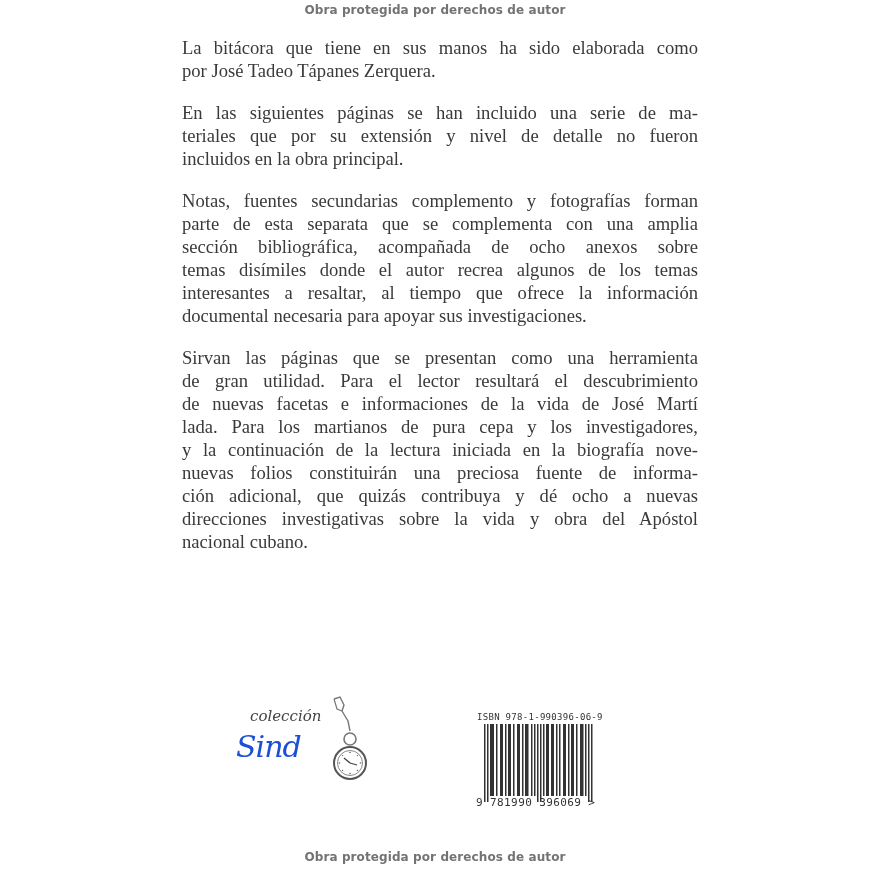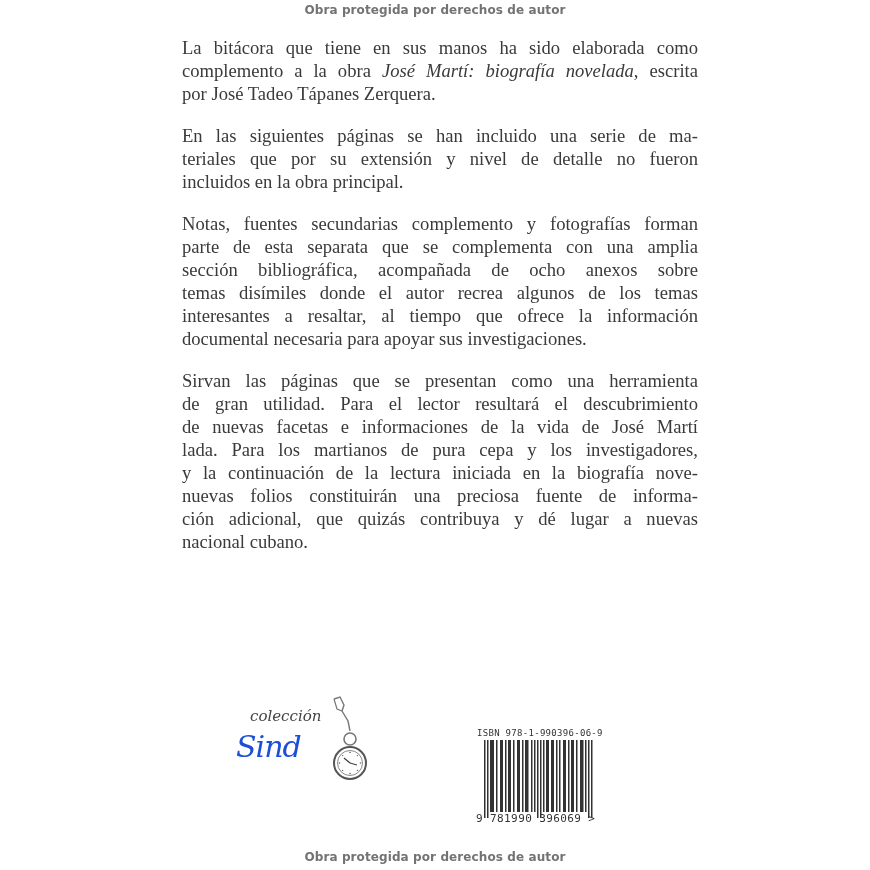--- a/index.html
+++ b/index.html
@@ -31,42 +31,41 @@
     position: absolute; left: 18px; top: 12px;
     font-family: "DejaVu Serif", serif; font-style: italic; font-size: 15px; color: #444;
   }
   .logo-sindo {
     position: absolute; left: 4px; top: 34px;
     font-family: "DejaVu Serif", serif; font-style: italic; font-size: 30px; color: #1d4ed8;
     letter-spacing: -1px;
   }
   .logo-watch { position: absolute; left: 96px; top: 0px; }
   .barcode {
-    position: absolute; left: 474px; top: 728px; width: 150px; height: 100px;
+    position: absolute; left: 474px; top: 712px; width: 150px; height: 100px;
   }
   .isbn-text {
     position: absolute; left: 3px; top: 0px;
     font-family: "DejaVu Sans Mono", monospace; font-size: 9px; color: #333; letter-spacing: 0.3px;
   }
   .bars { position: absolute; left: 0; top: 12px; }
   .barcode-digits {
     position: absolute; left: 2px; top: 84px;
     font-family: "DejaVu Sans Mono", monospace; font-size: 11px; color: #333; letter-spacing: 0.4px;
     white-space: pre;
   }
 </style>
 </head>
 <body>
 
 <div class="watermark wm-top">Obra protegida por derechos de autor</div>
 
 <div class="body-text">
   <p>
     <span class="line">La bitácora que tiene en sus manos ha sido elaborada como</span>
-    <span class="line"><span>complemento a la obra </span><em>José Martí: biografía novelada</em><span>, escrita</span></span>
     <span class="line last">por José Tadeo Tápanes Zerquera.</span>
   </p>
   <p>
     <span class="line">En las siguientes páginas se han incluido una serie de ma-</span>
     <span class="line">teriales que por su extensión y nivel de detalle no fueron</span>
     <span class="line last">incluidos en la obra principal.</span>
   </p>
   <p>
     <span class="line">Notas, fuentes secundarias complemento y fotografías forman</span>
     <span class="line">parte de esta separata que se complementa con una amplia</span>
@@ -75,21 +74,22 @@
     <span class="line">interesantes a resaltar, al tiempo que ofrece la información</span>
     <span class="line last">documental necesaria para apoyar sus investigaciones.</span>
   </p>
   <p>
     <span class="line">Sirvan las páginas que se presentan como una herramienta</span>
     <span class="line">de gran utilidad. Para el lector resultará el descubrimiento</span>
     <span class="line">de nuevas facetas e informaciones de la vida de José Martí</span>
     <span class="line">lada. Para los martianos de pura cepa y los investigadores,</span>
     <span class="line">y la continuación de la lectura iniciada en la biografía nove-</span>
     <span class="line">nuevas folios constituirán una preciosa fuente de informa-</span>
-    <span class="line">ción adicional, que quizás contribuya y dé lugar a nuevas</span>
+    <span class="line">ción adicional, que quizás contribuya y dé ocho a nuevas</span>
+    <span class="line">direcciones investigativas sobre la vida y obra del Apóstol</span>
     <span class="line last">nacional cubano.</span>
   </p>
 </div>
 
 <div class="logo">
   <span class="logo-coleccion">colección</span>
   <span class="logo-sindo">Sind</span>
   <svg class="logo-watch" width="45" height="90" viewBox="0 0 45 90">
     <path d="M6 4 L12 2 L16 10 L14 16 L20 26 L22 36" fill="none" stroke="#777" stroke-width="1.4"></path>
     <path d="M6 4 L9 14 L14 16" fill="none" stroke="#777" stroke-width="1.2"></path>

